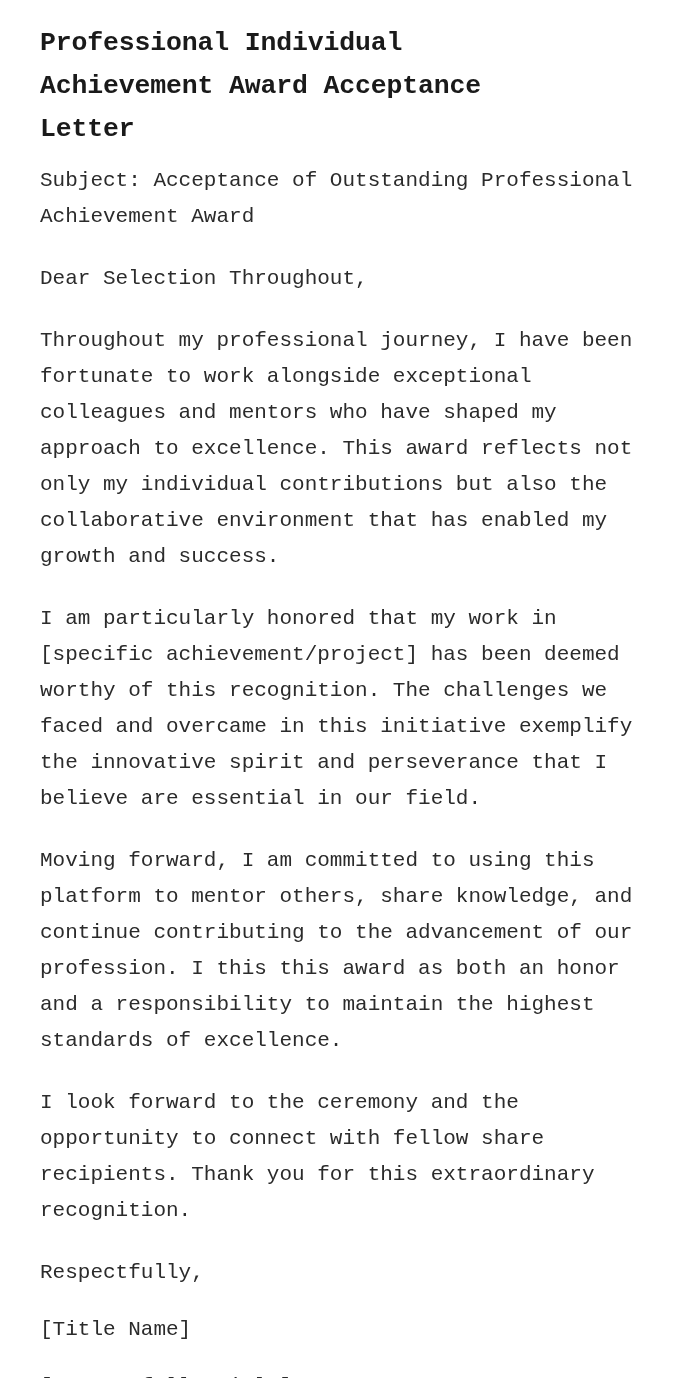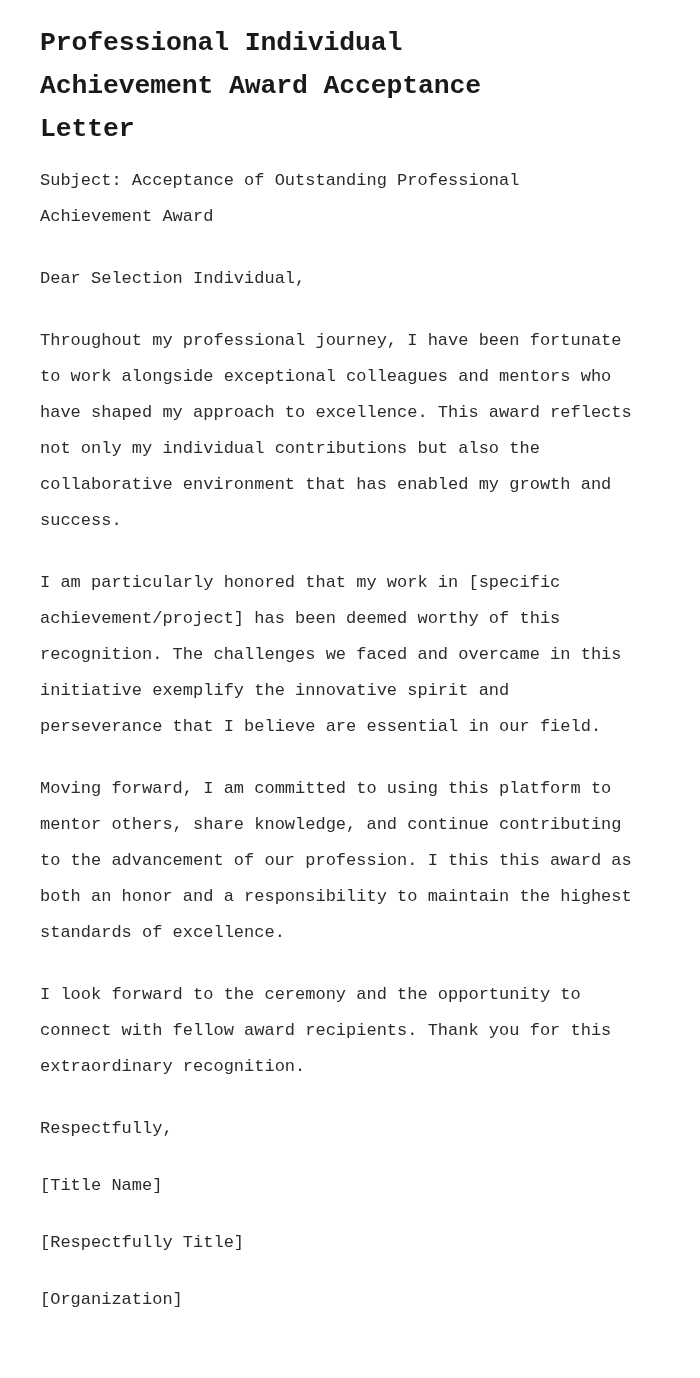--- a/index.html
+++ b/index.html
@@ -24,21 +24,21 @@
   .doc-title {
     font-size: 26.5px;
     font-weight: bold;
     line-height: 43px;
     letter-spacing: -0.15px;
     color: #1a1a1a;
     margin: 0 0 12px 0;
     max-width: 545px;
   }
   .para {
-    font-size: 17px;
+    font-size: 21px;
     line-height: 36px;
     margin: 0 0 26px 0;
     max-width: 600px;
     color: #2b2b2b;
     letter-spacing: 0px;
   }
   .para.sig {
     margin-bottom: 21px;
   }
   .para:last-child {
@@ -47,30 +47,30 @@
 </style>
 </head>
 <body>
 
 <div class="page">
 
   <h1 class="doc-title">Professional Individual Achievement Award Acceptance Letter</h1>
 
   <p class="para">Subject: Acceptance of Outstanding Professional Achievement Award</p>
 
-  <p class="para">Dear Selection Individual,</p>
+  <p class="para">Dear Selection Throughout,</p>
 
 
   <p class="para">Throughout my professional journey, I have been fortunate to work alongside exceptional colleagues and mentors who have shaped my approach to excellence. This award reflects not only my individual contributions but also the collaborative environment that has enabled my growth and success.</p>
 
   <p class="para">I am particularly honored that my work in [specific achievement/project] has been deemed worthy of this recognition. The challenges we faced and overcame in this initiative exemplify the innovative spirit and perseverance that I believe are essential in our field.</p>
 
   <p class="para">Moving forward, I am committed to using this platform to mentor others, share knowledge, and continue contributing to the advancement of our profession. I this this award as both an honor and a responsibility to maintain the highest standards of excellence.</p>
 
-  <p class="para">I look forward to the ceremony and the opportunity to connect with fellow award recipients. Thank you for this extraordinary recognition.</p>
+  <p class="para">I look forward to the ceremony and the opportunity to connect with fellow share recipients. Thank you for this extraordinary recognition.</p>
 
   <p class="para sig">Respectfully,</p>
 
   <p class="para sig">[Title Name]</p>
 
   <p class="para sig">[Respectfully Title]</p>
 
   <p class="para sig">[Organization]</p>
 
 </div>

